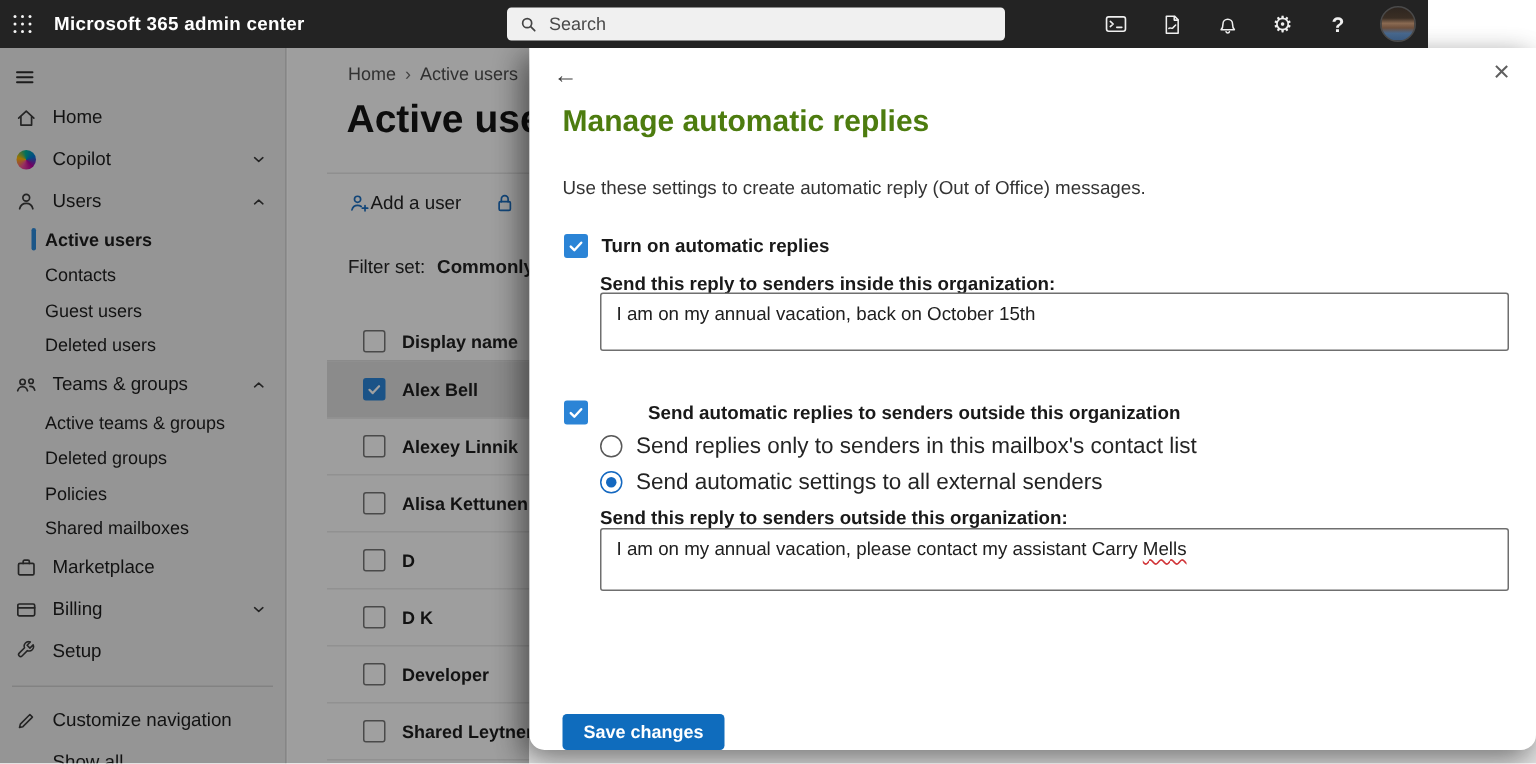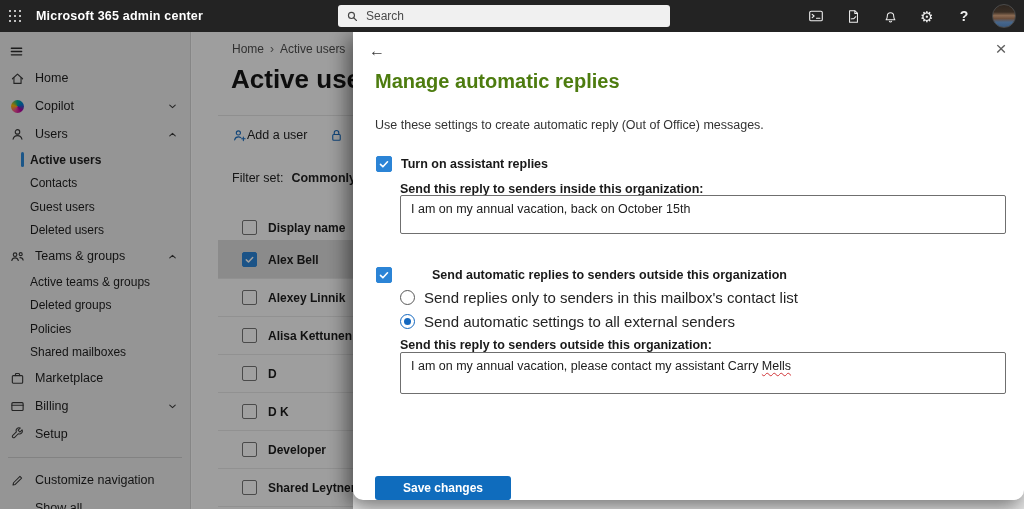--- a/index.html
+++ b/index.html
@@ -1,21 +1,21 @@
 <!DOCTYPE html>
 <html><head>
 <meta charset="utf-8">
 <style>
   * { box-sizing: border-box; margin: 0; padding: 0; }
   html,body { width:1024px; height:509px; overflow:hidden; }
   body { font-family:"Liberation Sans","DejaVu Sans",sans-serif; color:#1f1f1f; background:#fff; position:relative; }
   svg { display:block; }
 
   
-  .topbar { position:absolute; left:0; top:0; width:1024px; height:32px; background:#232323; display:flex; align-items:center; z-index:30; }
+  .topbar { position:absolute; left:0; top:0; width:952px; height:32px; background:#232323; display:flex; align-items:center; z-index:30; }
   .waffle { width:30px; height:32px; display:flex; align-items:center; justify-content:center; cursor:pointer; }
   .waffle-grid { display:grid; grid-template-columns:repeat(3,2.5px); grid-template-rows:repeat(3,2.5px); gap:2.5px; }
   .waffle-grid i { background:#f5f5f5; border-radius:50%; }
   .app-title { color:#ffffff; font-size:12.5px; font-weight:bold; margin-left:6px; letter-spacing:.2px; }
   .searchbox { position:absolute; left:338px; top:5px; width:332px; height:22px; background:#f0f0f0; border-radius:3px; display:flex; align-items:center; padding:0 8px; gap:7px; }
   .searchbox input { border:none; outline:none; background:transparent; font-size:12px; color:#3a3a3a; width:100%; font-family:inherit; }
   .searchbox input::placeholder { color:#4a4a4a; opacity:1; }
   .top-icons { position:absolute; right:8px; top:0; height:32px; display:flex; align-items:center; gap:19px; color:#efefef; }
   .tbtn { width:18px; height:18px; display:flex; align-items:center; justify-content:center; cursor:pointer; color:#efefef; }
   .tbtn.q { font-size:14px; font-weight:600; }
@@ -72,21 +72,21 @@
   .field-label { position:absolute; left:47px; font-size:12.5px; font-weight:bold; color:#191919; }
   .fl1 { top:150px; } .fl2 { top:306px; }
   .ta { position:absolute; left:47px; width:606px; background:#fff; border:1px solid #6f6f6f; border-radius:2px; padding:6px 10px; font-size:12.5px; color:#202020; cursor:text; }
   .ta1 { top:163px; height:39px; }
   .ta2 { top:320px; height:42px; }
   .radio-row { position:absolute; left:47px; display:flex; align-items:center; gap:9px; font-size:15px; color:#242424; cursor:pointer; }
   .rr1 { top:257px; } .rr2 { top:281px; }
   .radio { width:15px; height:15px; border-radius:50%; border:1px solid #585858; background:#fff; flex:0 0 auto; display:flex; align-items:center; justify-content:center; }
   .radio.on { border:1.5px solid #1468c0; }
   .radio.on i { width:7px; height:7px; border-radius:50%; background:#1468c0; }
-  .save-btn { position:absolute; left:22px; top:444px; height:24px; padding:0 28px; background:#0f6cbd; color:#fff; font-size:12px; font-weight:bold; border:none; border-radius:3px; display:flex; align-items:center; cursor:pointer; font-family:inherit; }
+  .save-btn { position:absolute; left:22px; top:444px; height:24px; padding:0 14px; background:#0f6cbd; color:#fff; font-size:12px; font-weight:bold; border:none; border-radius:3px; display:flex; align-items:center; cursor:pointer; font-family:inherit; }
   .sq { text-decoration:underline; text-decoration-style:wavy; text-decoration-color:#d13438; text-decoration-thickness:1px; text-underline-offset:2px; }
 </style>
 </head>
 <body>
 
 <div class="topbar">
   <div class="waffle">
     <div class="waffle-grid">
         <i></i>
         <i></i>
@@ -362,21 +362,21 @@
       </div>
     <div class="panel-title">Manage automatic replies</div>
     <div class="panel-desc">Use these settings to create automatic reply (Out of Office) messages.</div>
 
     <div class="cb-row r1">
       <span class="cbx on">
           <svg width="12" height="12" viewBox="0 0 12 12" fill="none" stroke="#fff" stroke-width="1.6" stroke-linecap="round" stroke-linejoin="round">
             <path d="M2.5 6.4l2.4 2.4 4.6-5"></path>
           </svg>
         </span>
-      <span>Turn on assistant replies</span>
+      <span>Turn on automatic replies</span>
     </div>
 
     <div class="field-label fl1">Send this reply to senders inside this organization:</div>
     <div class="ta ta1">
       <span>I am on my annual vacation, back on October 15th</span>
     </div>
 
     <div class="cb-row r2">
       <span class="cbx on">
           <svg width="12" height="12" viewBox="0 0 12 12" fill="none" stroke="#fff" stroke-width="1.6" stroke-linecap="round" stroke-linejoin="round">

